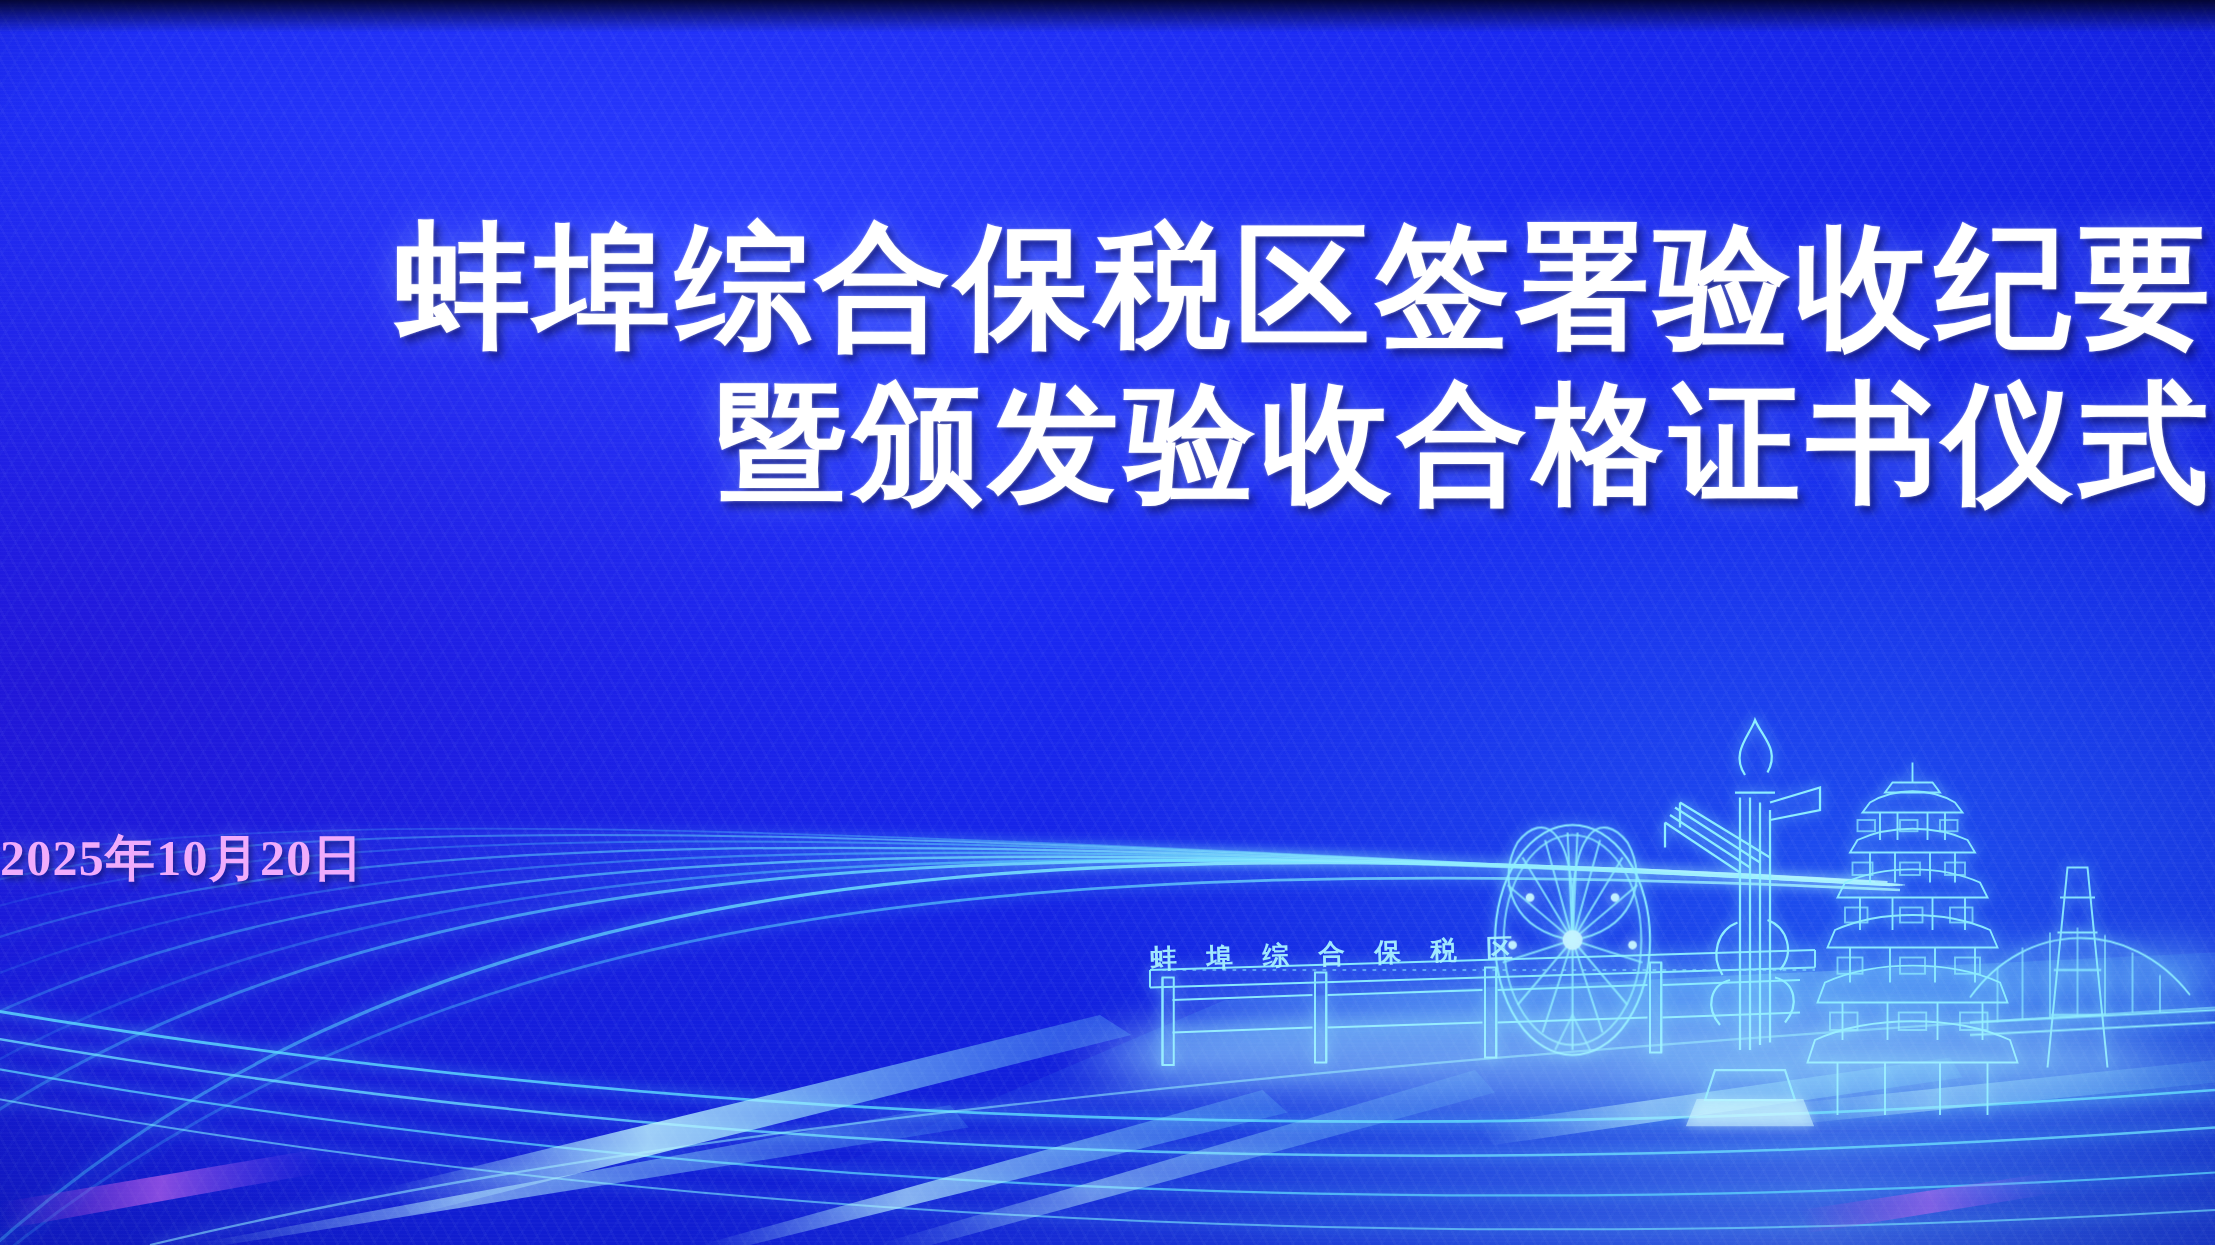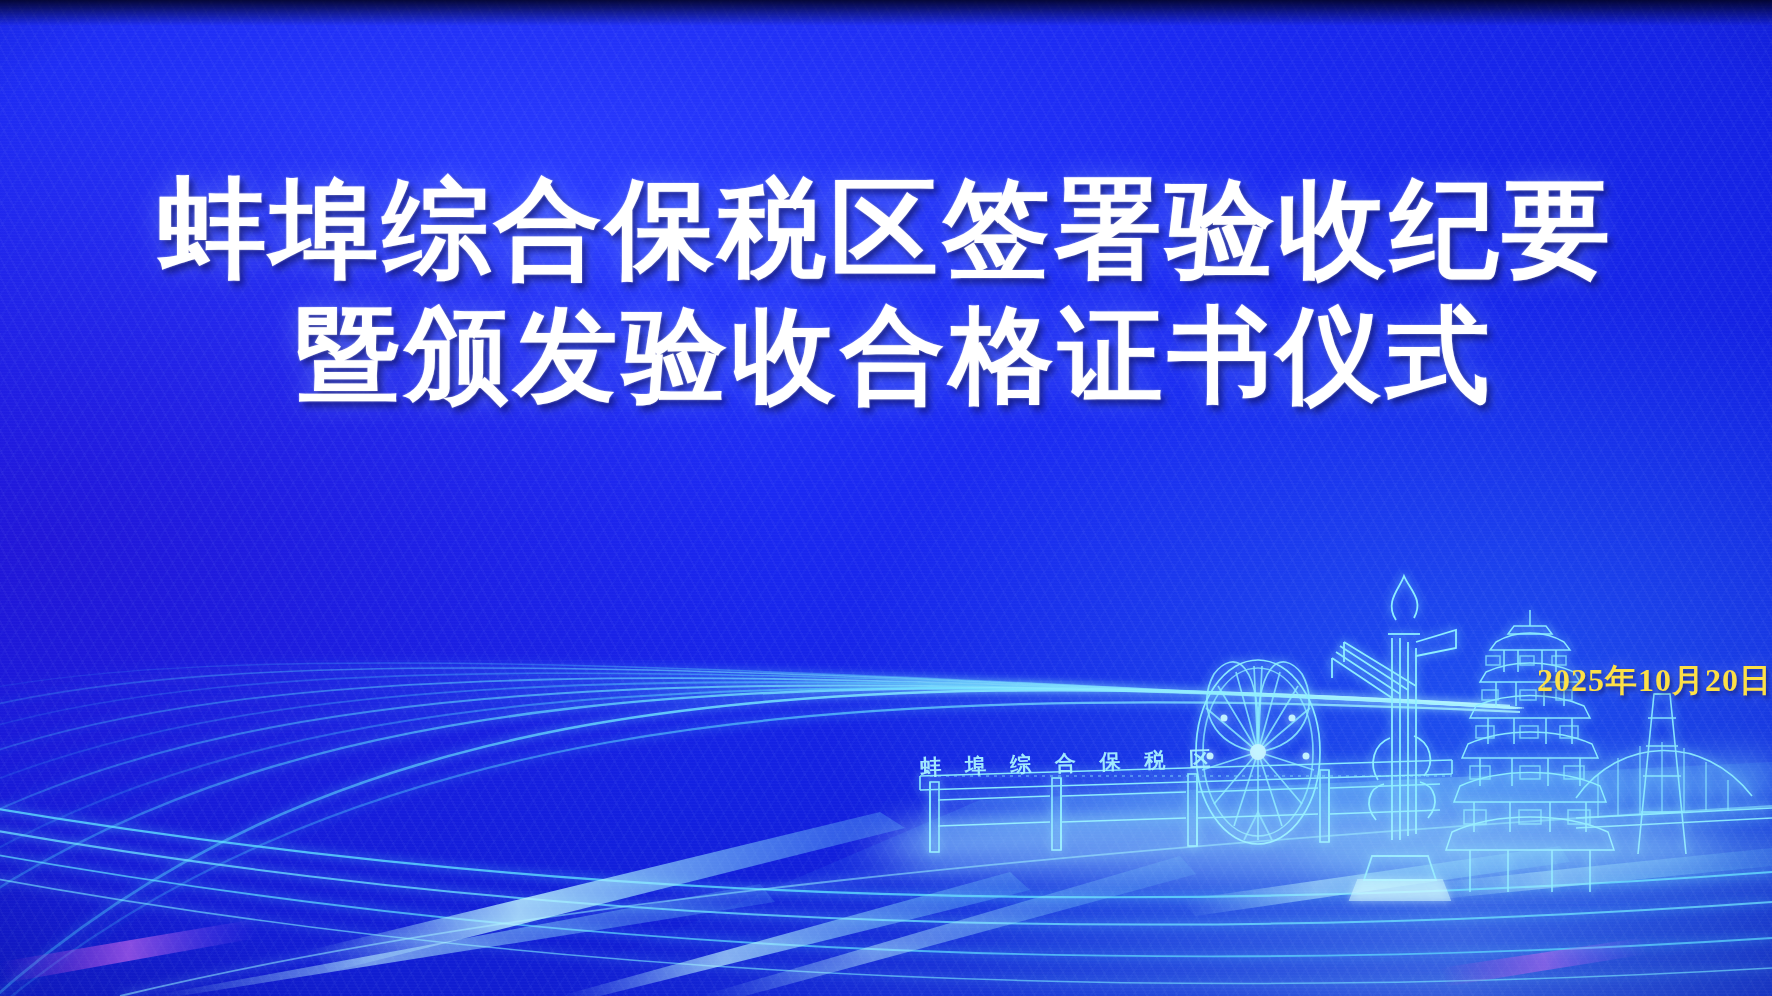--- a/index.html
+++ b/index.html
@@ -58,46 +58,46 @@
     background:repeating-linear-gradient(to bottom,
       rgba(255,255,255,.022) 0px,
       rgba(255,255,255,.022) 1px,
       rgba(0,0,0,0) 1px,
       rgba(0,0,0,0) 3px);
   }
 
   
   .titles{
     position:absolute;left:0;right:0;top:166px;
-    text-align:center;
+    text-align:right;
     z-index:40;
   }
   .title-line{
     color:#ffffff;
     font-family:"Liberation Sans",sans-serif;
     font-weight:700;
     font-size:108px;
     line-height:126px;
     letter-spacing:4px;
     white-space:nowrap;
     text-shadow:
       0 0 2px rgba(255,255,255,.55),
       4px 5px 7px rgba(0,0,60,.55),
       0 0 26px rgba(150,190,255,.45);
   }
   .title-line.second{font-size:104px;letter-spacing:5px;padding-left:18px;}
 
   .date{
     position:absolute;left:0;right:0;top:659px;
-    text-align:right;
+    text-align:left;
     z-index:40;
-    color:#fde047;
+    color:#f0abfc;
     font-family:"Liberation Serif",serif;
     font-weight:700;
-    font-size:32px;
+    font-size:40px;
     letter-spacing:1px;
     text-shadow:
       2px 3px 5px rgba(0,0,70,.6),
       0 0 16px rgba(170,200,255,.45);
   }
 
   
   .art{position:absolute;inset:0;z-index:20;}
   .art-top{position:absolute;inset:0;z-index:30;pointer-events:none;}
 </style>

